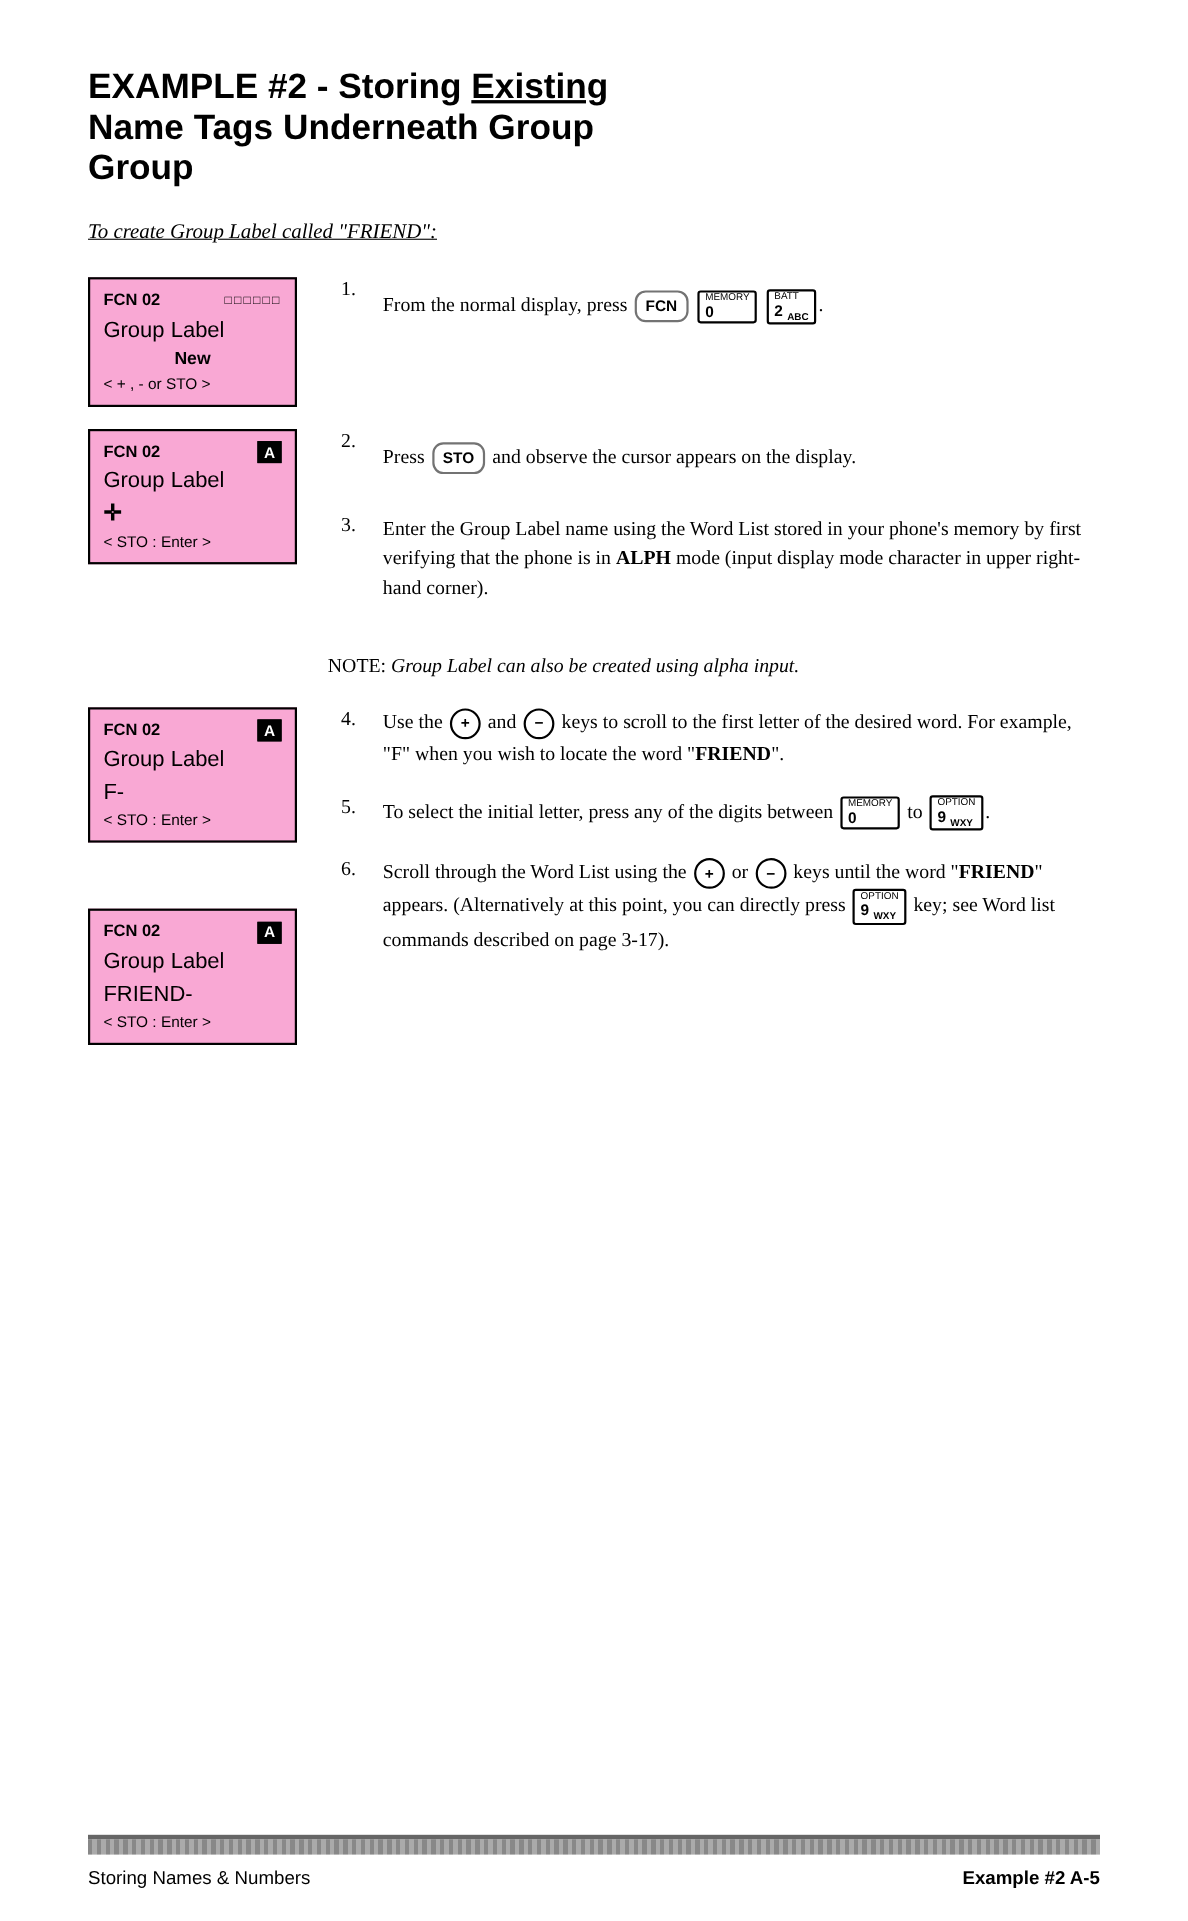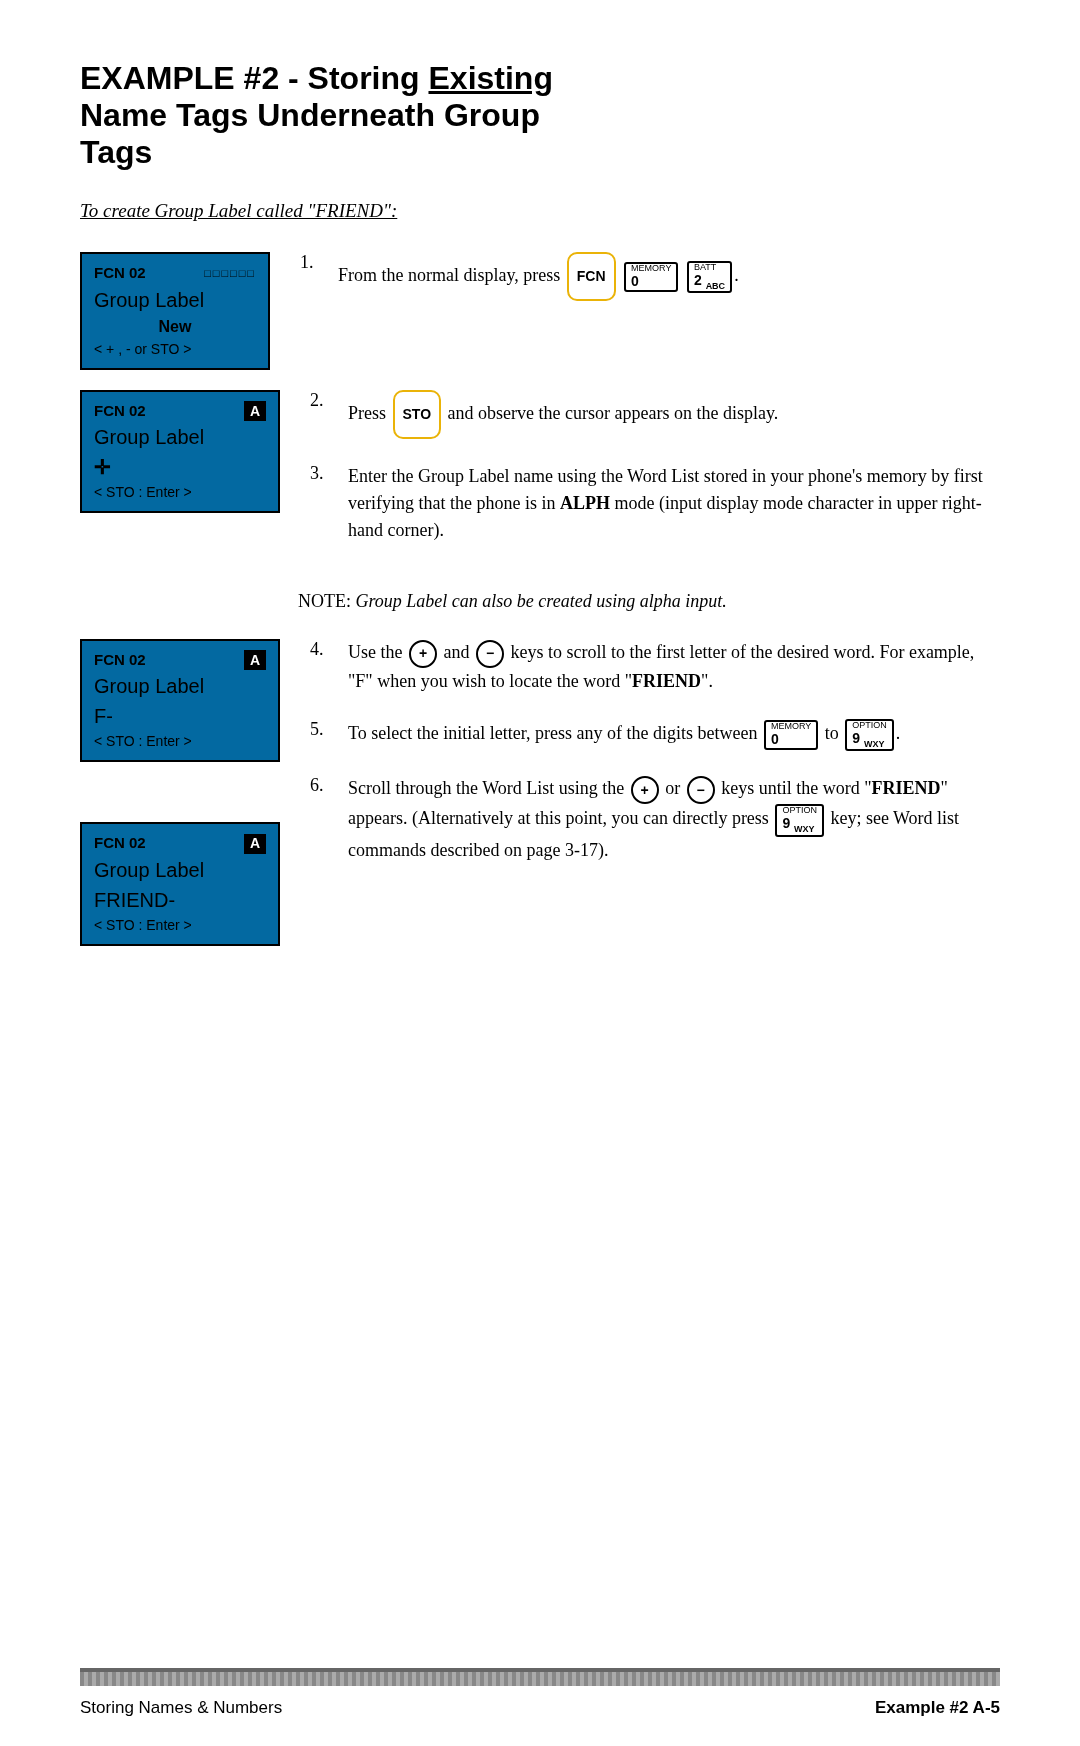--- a/index.html
+++ b/index.html
@@ -40,21 +40,22 @@
       font-family: 'Times New Roman', Times, serif;
     }
     .display-box {
       border: 2px solid #000;
       padding: 8px 12px;
       font-family: Arial, Helvetica, sans-serif;
       font-size: 16px;
       line-height: 1.5;
       min-width: 190px;
       max-width: 200px;
-      background: #0369a1;
+      background: #f9a8d4;
+      margin-right: 10px;
       flex-shrink: 0;
     }
     .display-box .top-row {
       display: flex;
       justify-content: space-between;
       align-items: center;
       font-size: 15px;
       font-weight: bold;
     }
     .display-box .middle-row {
@@ -89,29 +90,29 @@
       font-family: Arial, Helvetica, sans-serif;
       font-weight: bold;
       background: #fff;
       vertical-align: middle;
       margin: 0 2px;
     }
     .key-rounded {
       display: inline-flex;
       align-items: center;
       justify-content: center;
-      border: 2px solid #eab308;
+      border: 2px solid #737373;
       border-radius: 10px;
-      padding: 12px 8px;
+      padding: 2px 8px;
       font-size: 14px;
       font-family: Arial, Helvetica, sans-serif;
       font-weight: bold;
       background: #fff;
       vertical-align: middle;
-      margin: 0 2px;
+      margin: 12px 2px;
     }
     .steps-col {
       flex: 1;
     }
     .two-col {
       display: flex;
       gap: 30px;
       margin-bottom: 20px;
     }
     .left-displays {
@@ -222,21 +223,21 @@
     .bold-word { font-weight: bold; }
   </style>
 </head>
 <body>
 
 <div class="page-content">
 
   <h1>
     <span>EXAMPLE #2 - Storing <span class="underline-word">Existing</span></span><br>
     <span>Name Tags Underneath Group</span><br>
-    <span>Tags</span>
+    <span>Group</span>
   </h1>
 
 
   <p class="section-heading">To create Group Label called "FRIEND":</p>
 
   <div class="two-col">
     <div class="display-box step1-display">
       <div class="top-row">
         <span>FCN 02</span>
         <span class="dots-row">□□□□□□</span>

